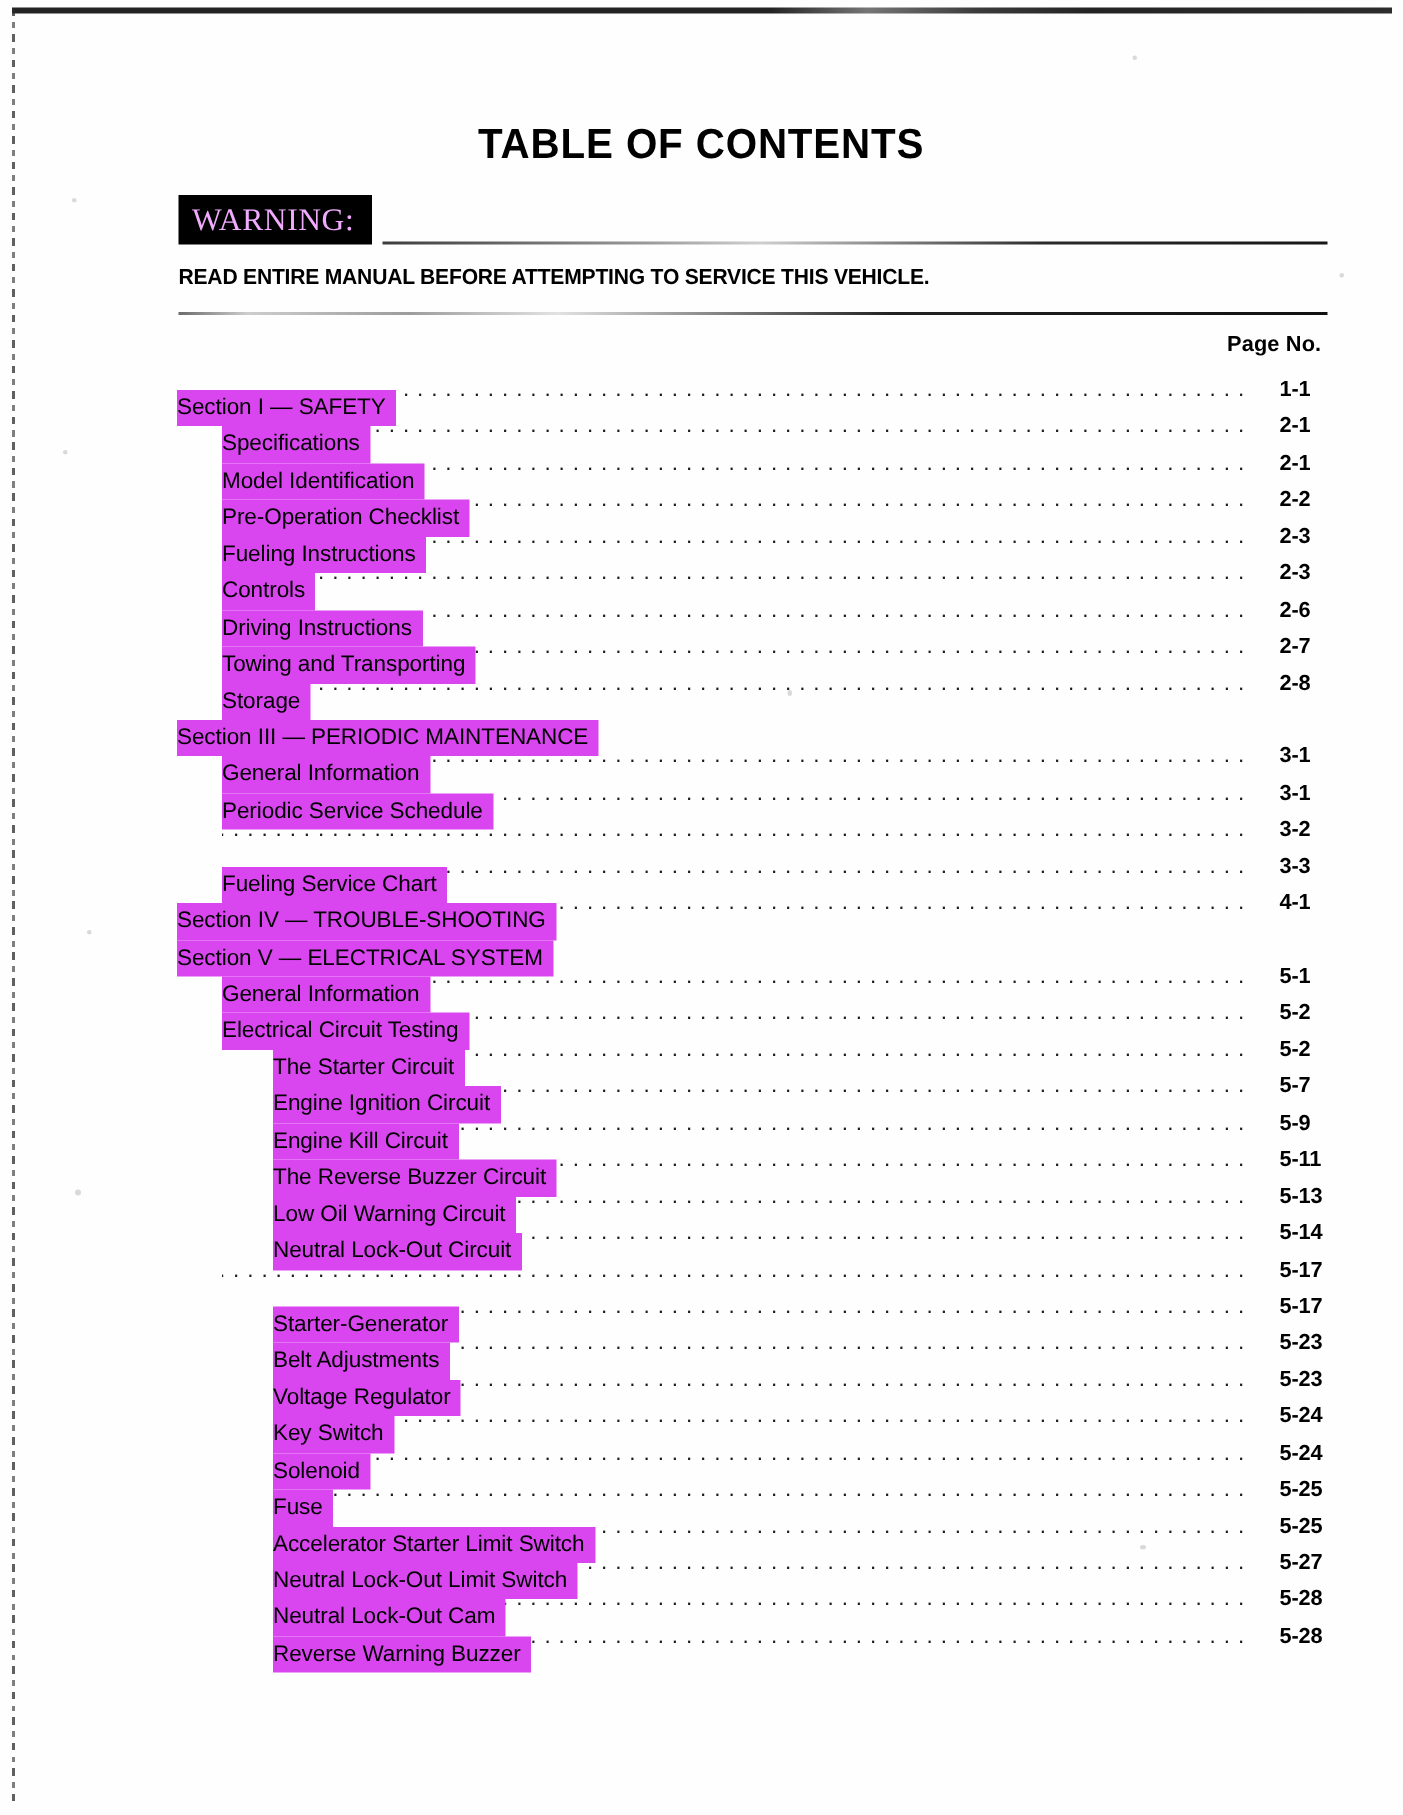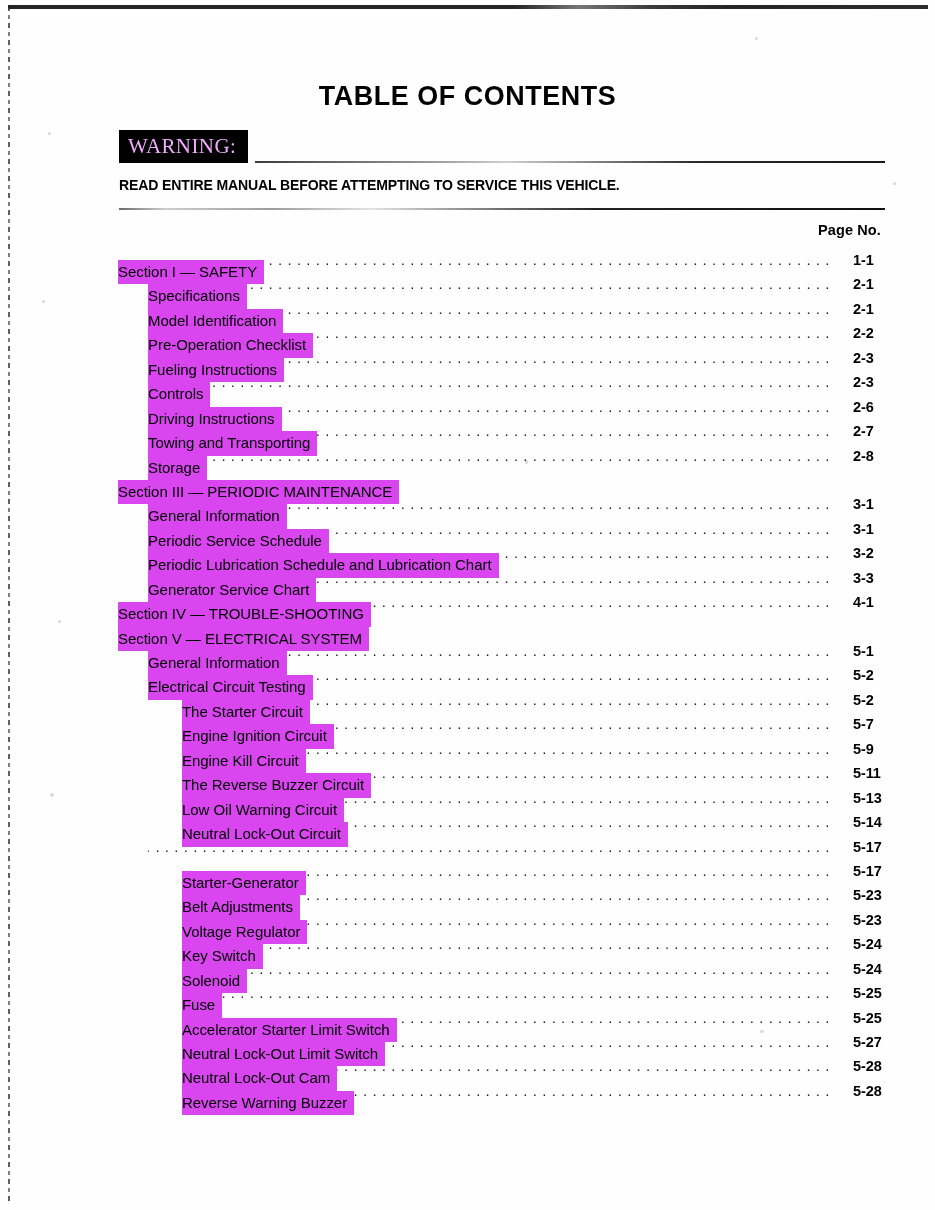--- a/index.html
+++ b/index.html
@@ -264,26 +264,25 @@
         <span class="entry-label">General Information</span>
         <span class="entry-page">3-1</span>
       </div>
       <div class="toc-row lvl1">
         <span class="leaders"></span>
         <span class="entry-label">Periodic Service Schedule</span>
         <span class="entry-page">3-1</span>
       </div>
       <div class="toc-row lvl1">
         <span class="leaders"></span>
-        <span class="entry-label">Periodic Lubrication Schedule and Lubrication Chart</span>
         <span class="entry-page">3-2</span>
       </div>
       <div class="toc-row lvl1">
         <span class="leaders"></span>
-        <span class="entry-label">Generator Service Chart</span>
+        <span class="entry-label">Fueling Service Chart</span>
         <span class="entry-page">3-3</span>
       </div>
       <div class="toc-row lvl0">
         <span class="leaders"></span>
         <span class="entry-label">Section IV — TROUBLE-SHOOTING</span>
         <span class="entry-page">4-1</span>
       </div>
       <div class="toc-row lvl0 no-leader">
         <span class="entry-label">Section V — ELECTRICAL SYSTEM</span>
       </div>

